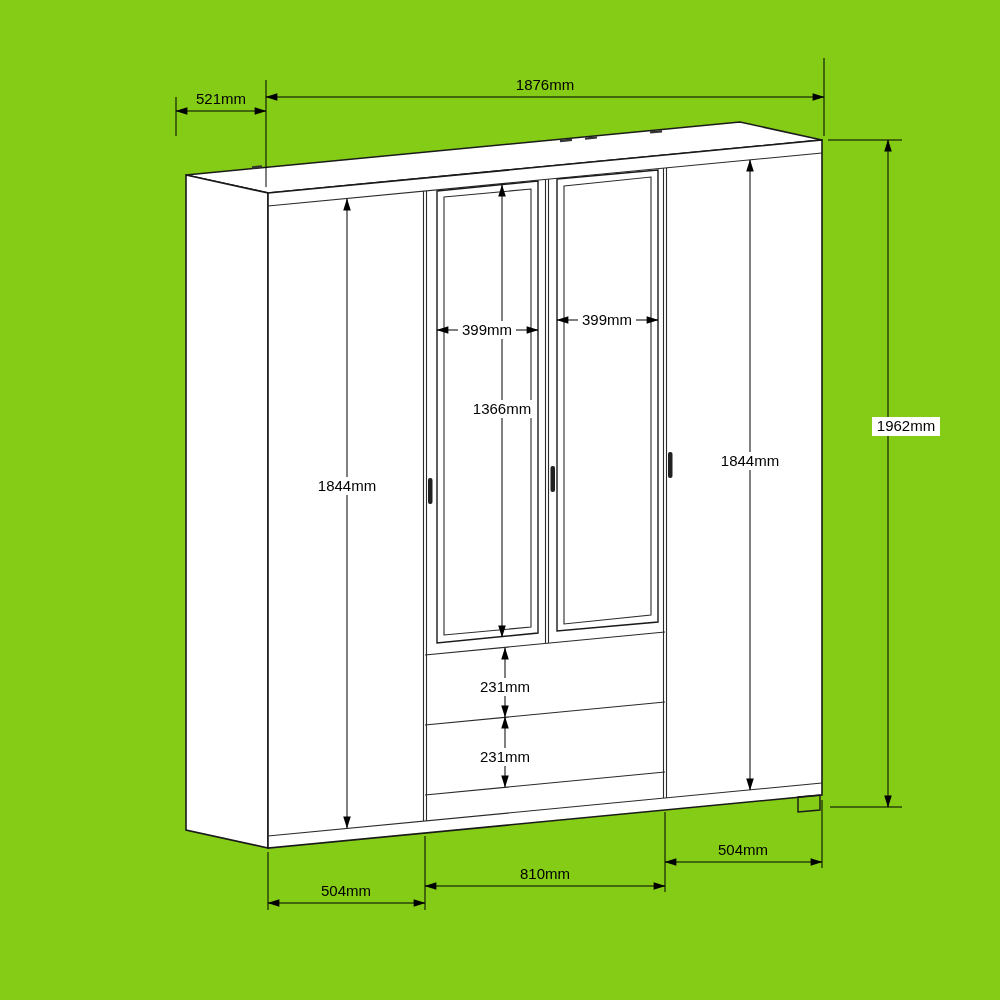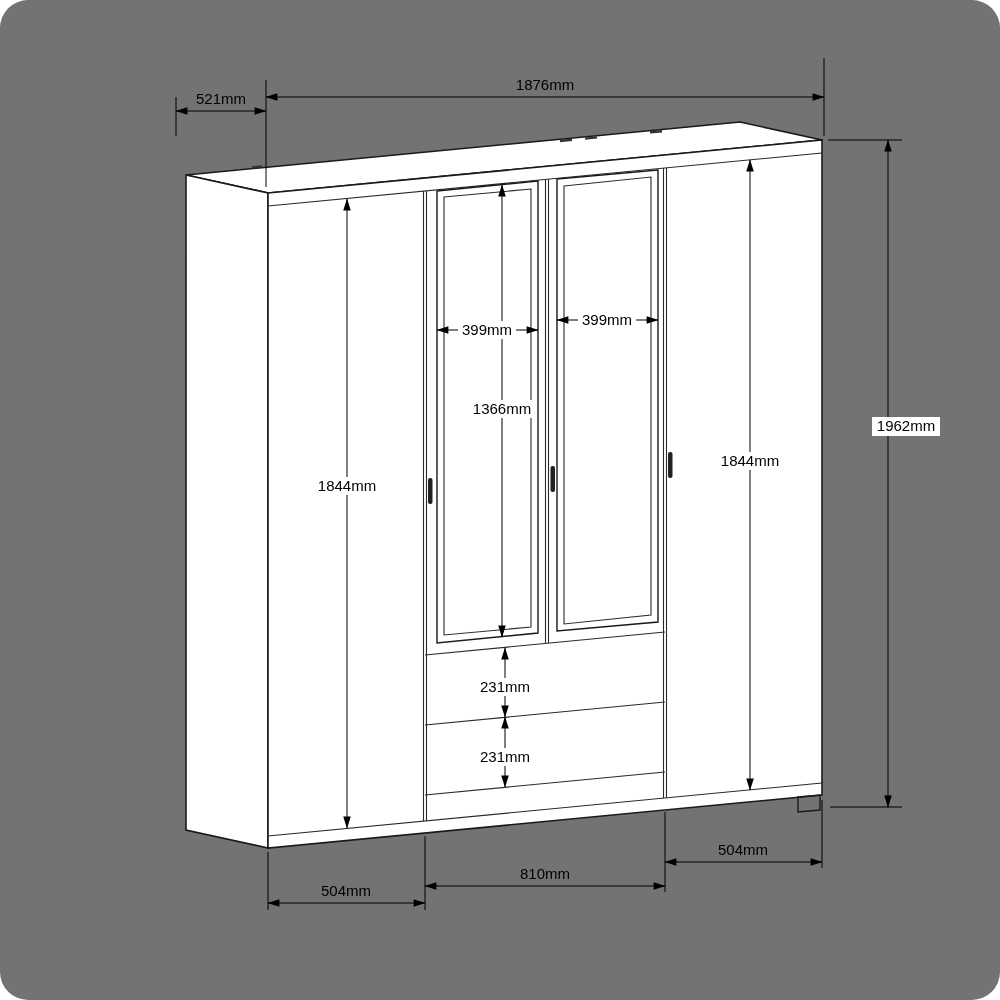--- a/index.html
+++ b/index.html
@@ -1,17 +1,17 @@
 <!DOCTYPE html>
 <html><head>
 <meta charset="utf-8">
 <style>
   html,body{margin:0;padding:0;background:#fff;}
-  .page{position:relative;width:1000px;height:1000px;background:#737373;overflow:hidden;
-        font-family:"Liberation Sans", sans-serif;border-radius:28px;}
+  .page{position:relative;width:1000px;height:1000px;background:#84cc16;overflow:hidden;
+        font-family:"Liberation Sans", sans-serif;}
   svg{position:absolute;left:0;top:0;}
   .face{fill:#fff;stroke:#1a1a1a;stroke-width:1.6;stroke-linejoin:miter;}
   .wl{stroke:#1a1a1a;stroke-width:1.4;fill:none;}
   .wl2{stroke:#2a2a2a;stroke-width:1.1;fill:none;}
   .mirror-outer{fill:#fff;stroke:#1a1a1a;stroke-width:1.4;}
   .mirror-inner{fill:#fff;stroke:#2a2a2a;stroke-width:1.1;}
   .handle{fill:#222;}
   .hinge{stroke:#333;stroke-width:2.4;}
   .dim{stroke:#000;stroke-width:1;marker-start:url(#arrow);marker-end:url(#arrow);}
   .ext{stroke:#000;stroke-width:1;}

